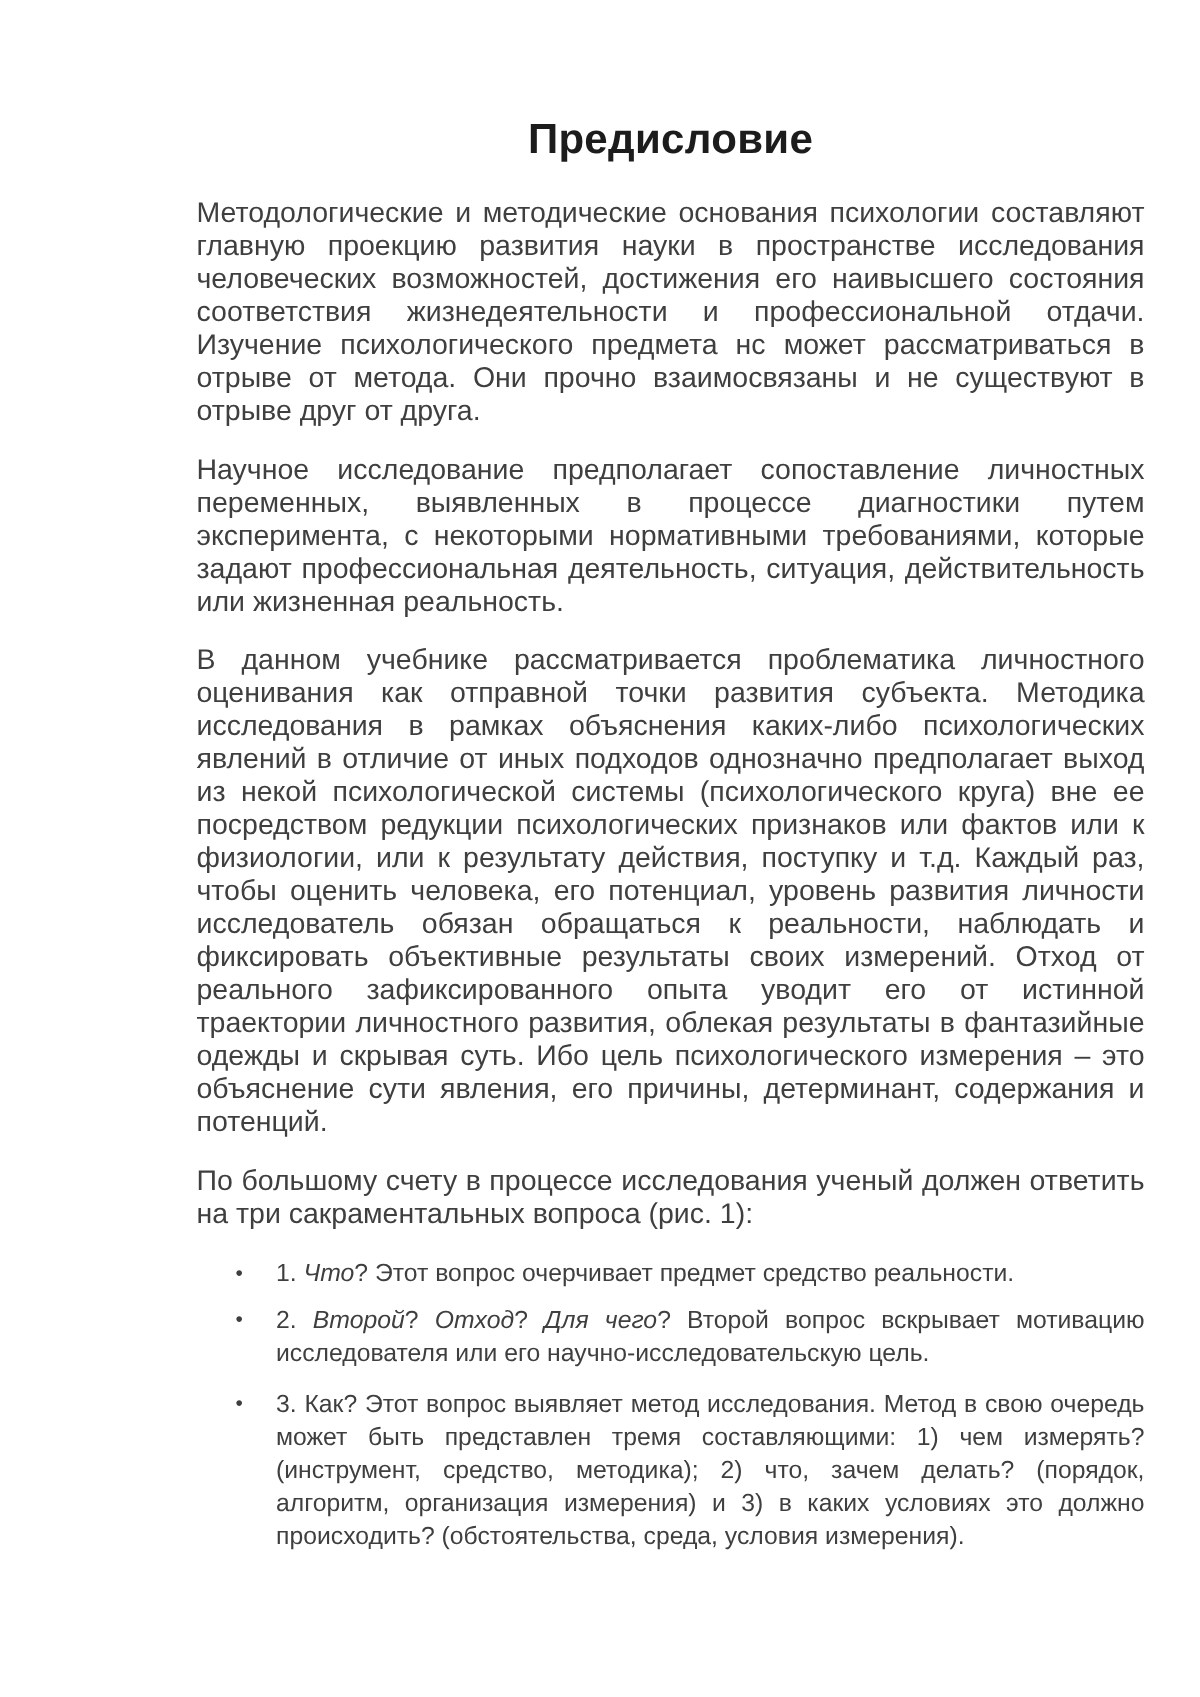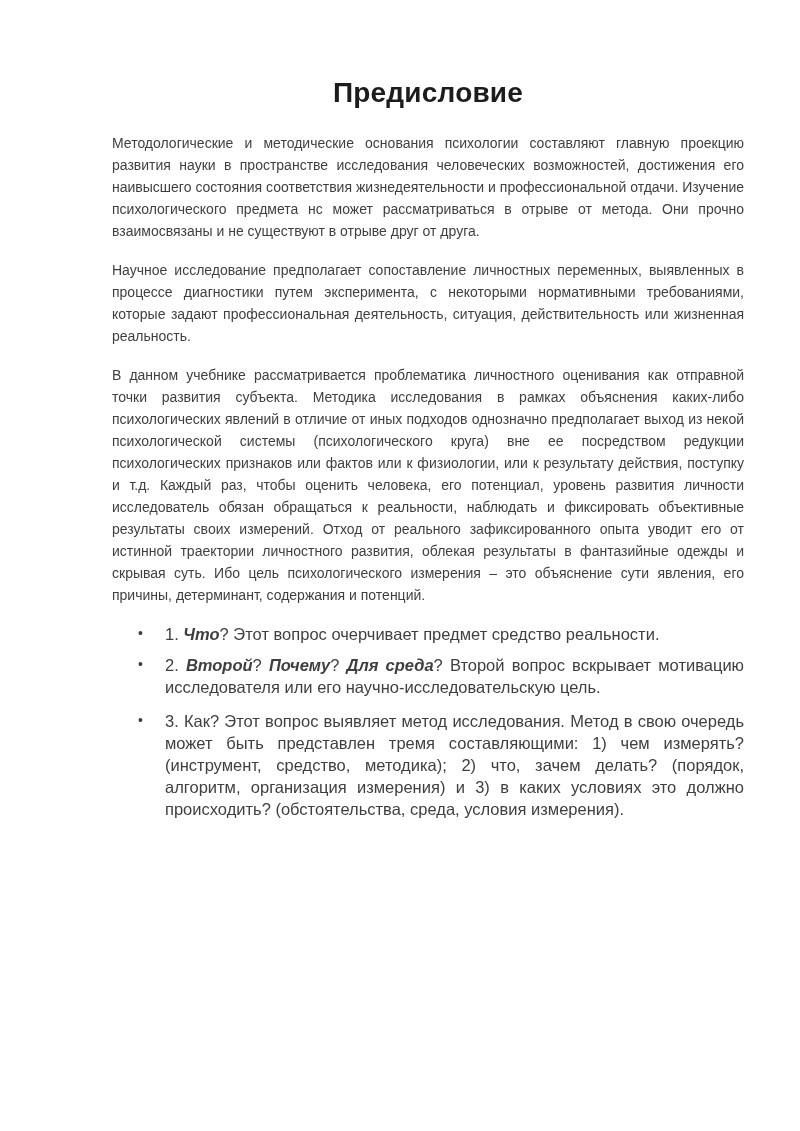--- a/index.html
+++ b/index.html
@@ -10,36 +10,36 @@
   .page {
     position: relative;
     width: 800px;
     height: 1131px;
     background: #ffffff;
     overflow: hidden;
     font-family: "Liberation Sans", "DejaVu Sans", sans-serif;
   }
   .content {
     position: absolute;
-    left: 112px;
+    left: 131px;
     top: 0;
     width: 632px;
   }
   h1.doc-title {
     margin: 76px 0 22px 0;
     font-size: 28px;
     line-height: 34px;
     font-weight: bold;
     text-align: center;
     color: #1c1c1c;
     letter-spacing: 0.2px;
   }
   p.body-par {
     margin: 0 0 17px 0;
-    font-size: 14px;
+    font-size: 19px;
     line-height: 22px;
     text-align: justify;
     color: #3f3f3f;
   }
   ul.question-list {
     margin: 0;
     padding: 0 0 0 53px;
     list-style: none;
   }
   ul.question-list li {
@@ -55,39 +55,40 @@
     margin-bottom: 0;
   }
   .dot {
     position: absolute;
     left: -27px;
     top: -1px;
     font-size: 14px;
     color: #3f3f3f;
   }
   .bi {
-    font-weight: bold;
+    font-weight: normal;
     font-style: italic;
   }
 </style>
 </head>
 <body>
 
 <div class="page">
   <div class="content">
 
     <h1 class="doc-title">Предисловие</h1>
 
     <p class="body-par">Методологические и методические основания психологии составляют главную проекцию развития науки в пространстве исследования человеческих возможностей, достижения его наивысшего состояния соответствия жизнедеятельности и профессиональной отдачи. Изучение психологического предмета нс может рассматриваться в отрыве от метода. Они прочно взаимосвязаны и не существуют в отрыве друг от друга.</p>
 
     <p class="body-par">Научное исследование предполагает сопоставление личностных переменных, выявленных в процессе диагностики путем эксперимента, с некоторыми нормативными требованиями, которые задают профессиональная деятельность, ситуация, действительность или жизненная реальность.</p>
 
     <p class="body-par">В данном учебнике рассматривается проблематика личностного оценивания как отправной точки развития субъекта. Методика исследования в рамках объяснения каких-либо психологических явлений в отличие от иных подходов однозначно предполагает выход из некой психологической системы (психологического круга) вне ее посредством редукции психологических признаков или фактов или к физиологии, или к результату действия, поступку и т.д. Каждый раз, чтобы оценить человека, его потенциал, уровень развития личности исследователь обязан обращаться к реальности, наблюдать и фиксировать объективные результаты своих измерений. Отход от реального зафиксированного опыта уводит его от истинной траектории личностного развития, облекая результаты в фантазийные одежды и скрывая суть. Ибо цель психологического измерения – это объяснение сути явления, его причины, детерминант, содержания и потенций.</p>
 
+    <p class="body-par">По большому счету в процессе исследования ученый должен ответить на три сакраментальных вопроса (рис. 1):</p>
 
     <ul class="question-list">
       <li><span class="dot">•</span><span>1. </span><span class="bi">Что</span><span>? Этот вопрос очерчивает предмет средство реальности.</span></li>
-      <li><span class="dot">•</span><span>2. </span><span class="bi">Второй</span><span>? </span><span class="bi">Почему</span><span>? </span><span class="bi">Для среда</span><span>? Второй вопрос вскрывает мотивацию исследователя или его научно-исследовательскую цель.</span></li>
+      <li><span class="dot">•</span><span>2. </span><span class="bi">Второй</span><span>? </span><span class="bi">Отход</span><span>? </span><span class="bi">Для чего</span><span>? Второй вопрос вскрывает мотивацию исследователя или его научно-исследовательскую цель.</span></li>
       <li><span class="dot">•</span><span>3. Как? Этот вопрос выявляет метод исследования. Метод в свою очередь может быть представлен тремя составляющими: 1) чем измерять? (инструмент, средство, методика); 2) что, зачем делать? (порядок, алгоритм, организация измерения) и 3) в каких условиях это должно происходить? (обстоятельства, среда, условия измерения).</span></li>
     </ul>
 
   </div>
 </div>
 
 </body></html>

